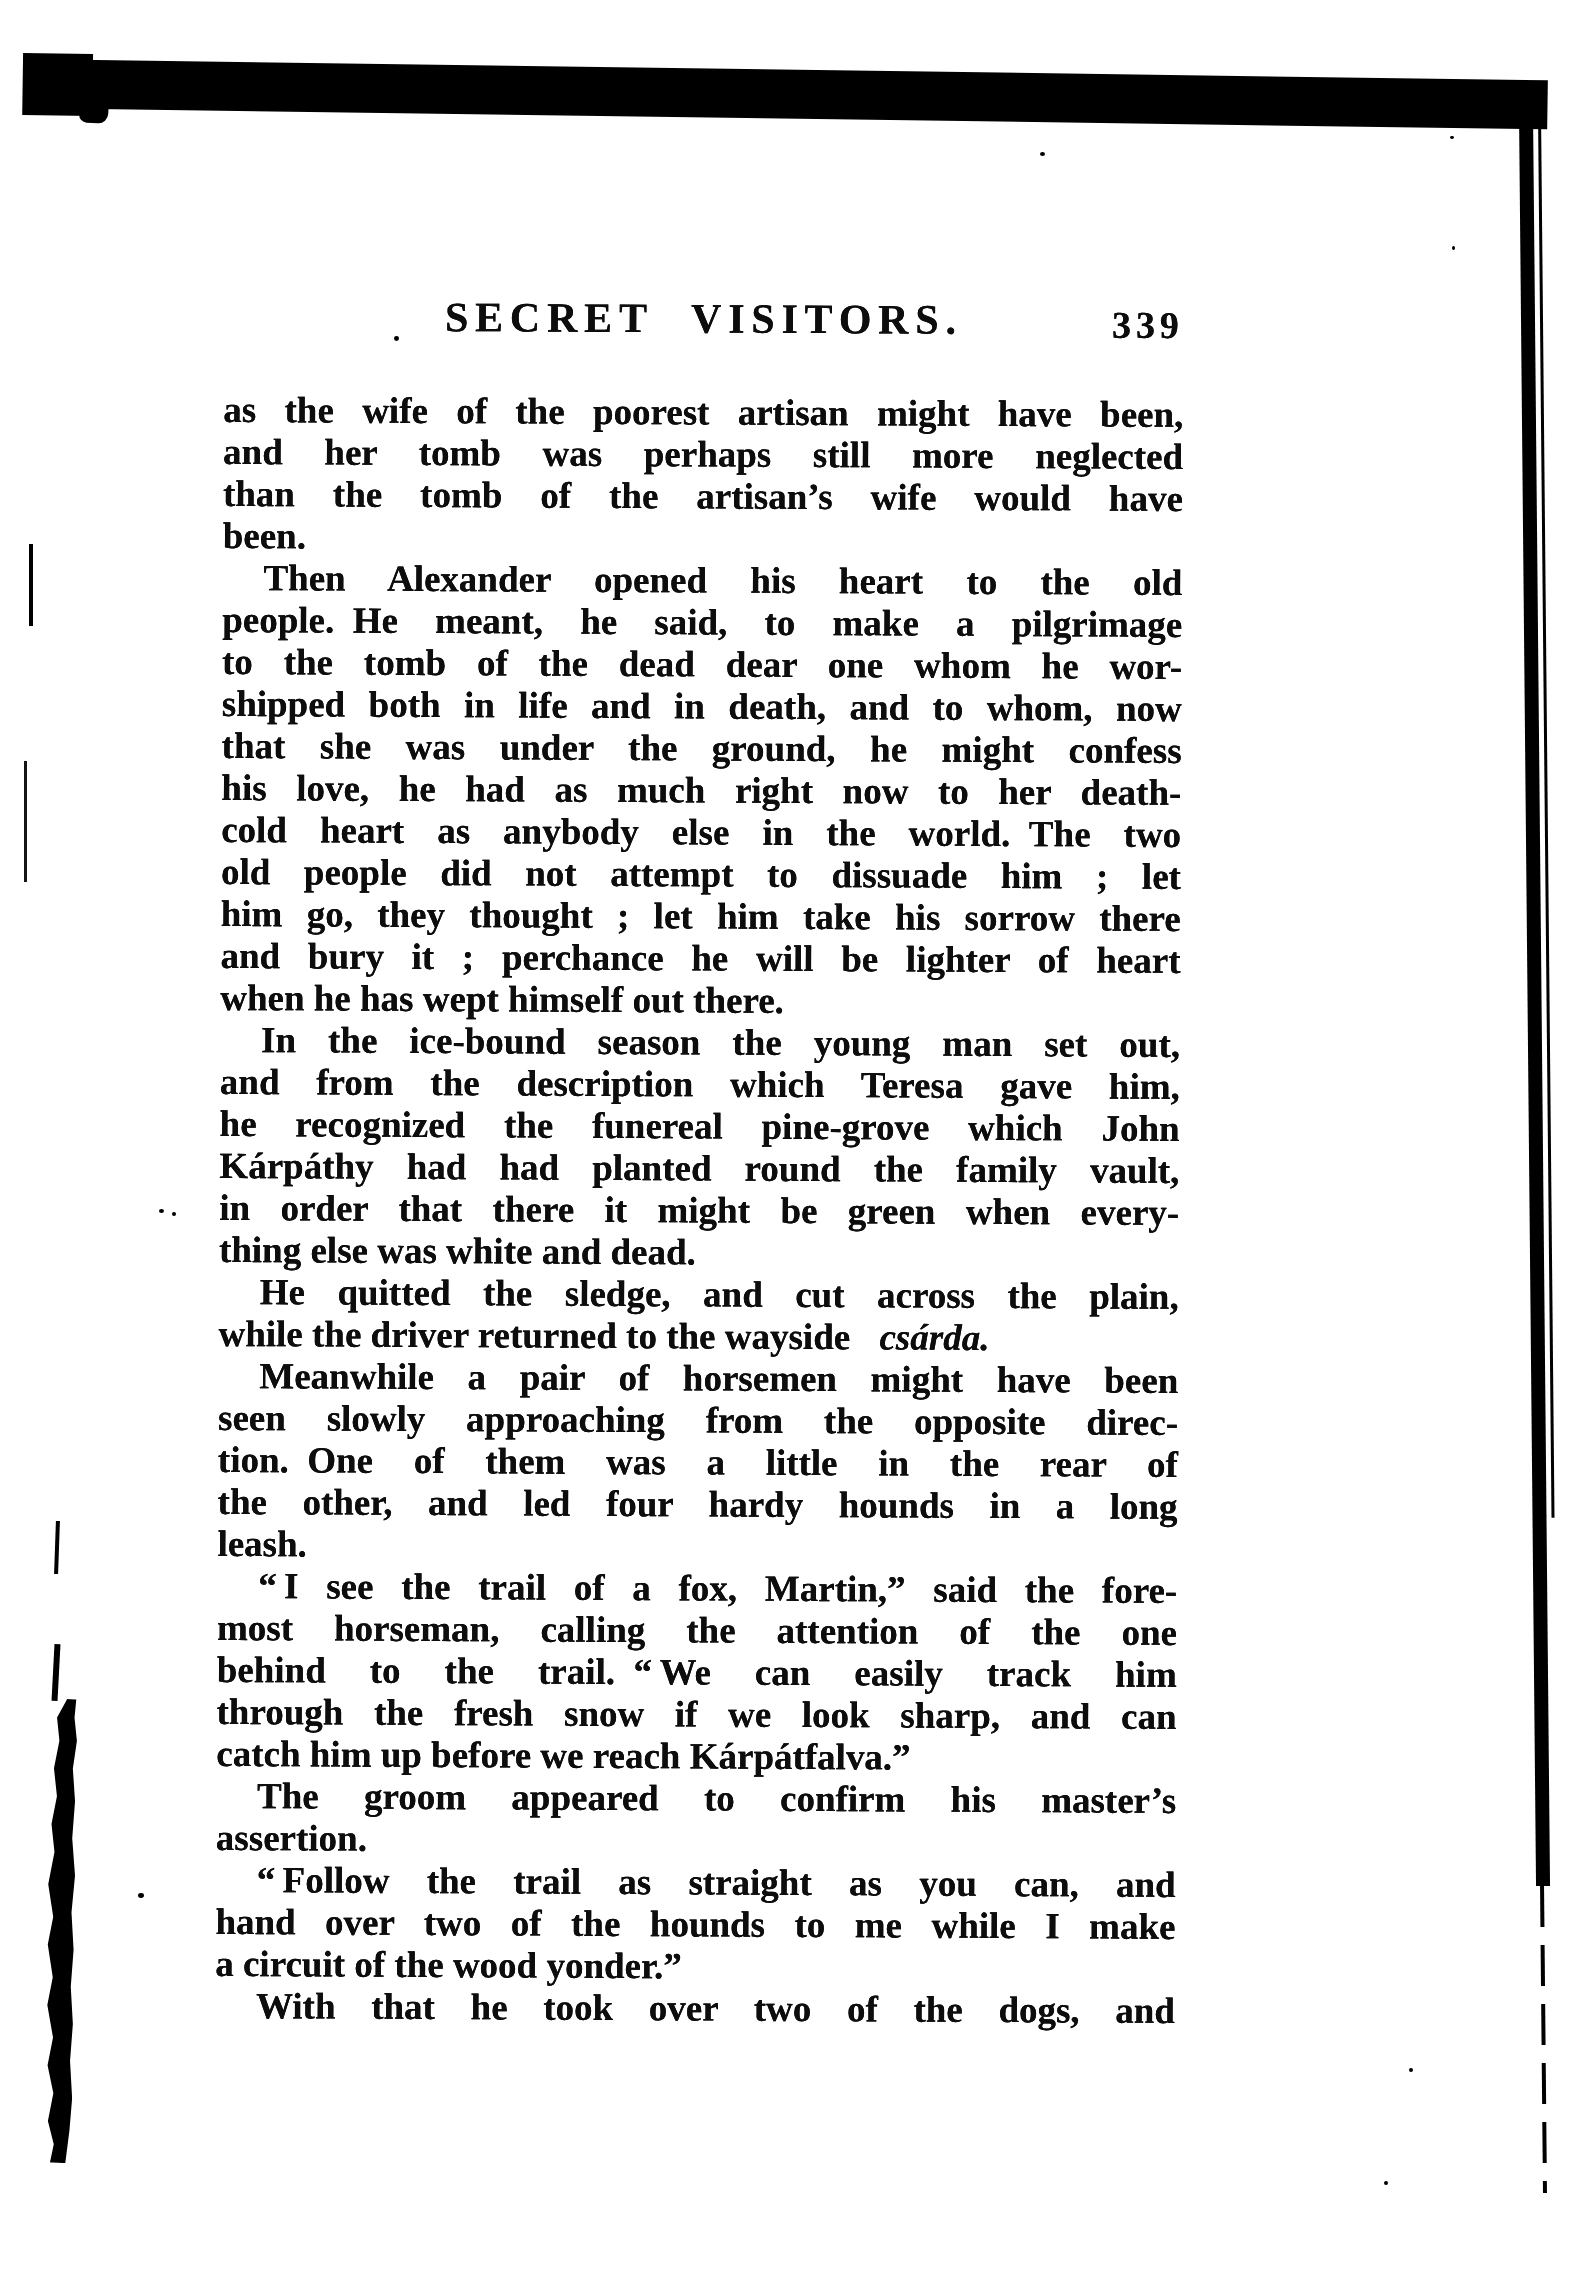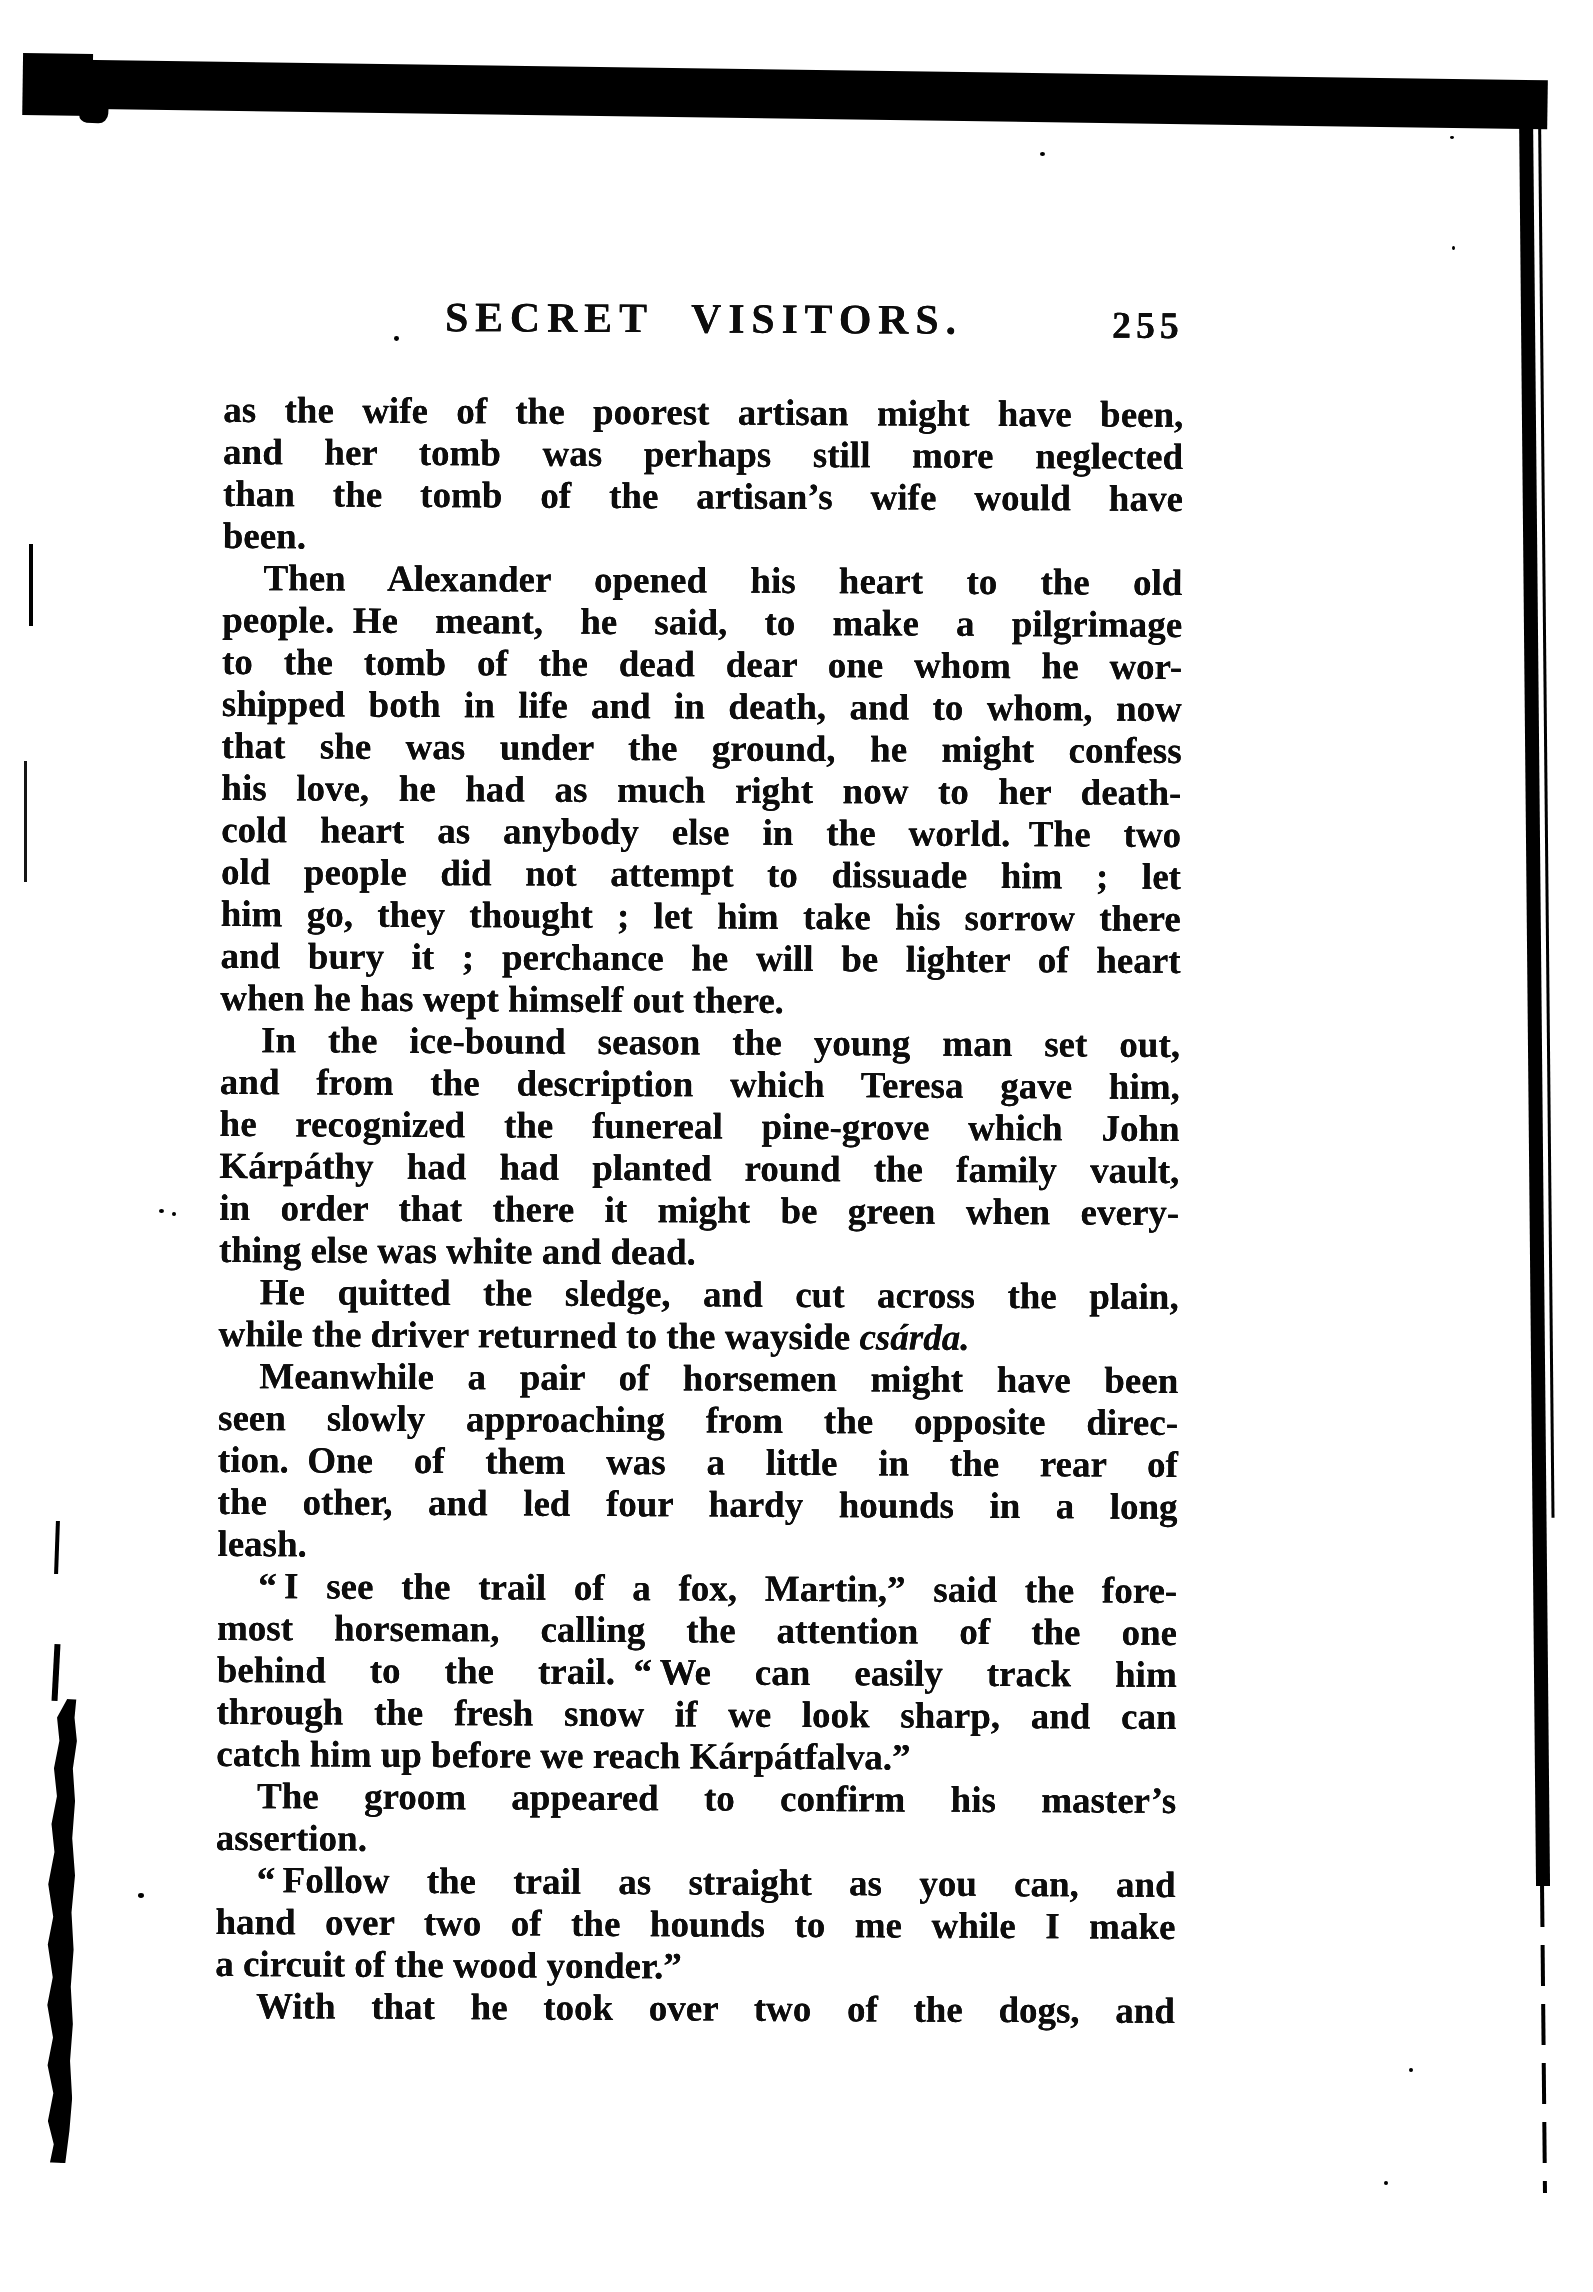--- a/index.html
+++ b/index.html
@@ -56,21 +56,21 @@
     position:absolute;right:0;top:7.8px;font-size:38px;letter-spacing:4.9px;line-height:39px;
     text-shadow:0 0 0.6px currentColor;
   }
   .body{
     margin-top:49px;font-size:37px;line-height:42px;
     text-shadow:0 0 0.6px currentColor;
   }
   .tl{text-align:justify;text-align-last:justify;}
   .tl.last{text-align-last:left;}
   .ind{text-indent:41px;}
-  .it{font-style:italic;}
+  .it{font-style:italic;margin-left:20px;}
 </style>
 </head>
 <body>
 
 <div class="page">
 
   <div class="bar-top"></div>
   <div class="line-right">
     <div class="main"></div>
     <div class="strand"></div>
@@ -87,21 +87,21 @@
   <div class="speck s4"></div>
   <div class="speck s5"></div>
   <div class="speck s6"></div>
   <div class="speck s7"></div>
   <div class="speck s8"></div>
   <div class="speck s9"></div>
 
   <div class="content">
     <div class="header">
       <div class="running-title">SECRET VISITORS.</div>
-      <div class="page-number">255</div>
+      <div class="page-number">339</div>
     </div>
 
     <div class="body">
 
       <div>
         <div class="tl">as the wife of the poorest artisan might have been,</div>
         <div class="tl">and her tomb was perhaps still more neglected</div>
         <div class="tl">than the tomb of the artisan’s wife would have</div>
         <div class="tl last">been.</div>
       </div>

